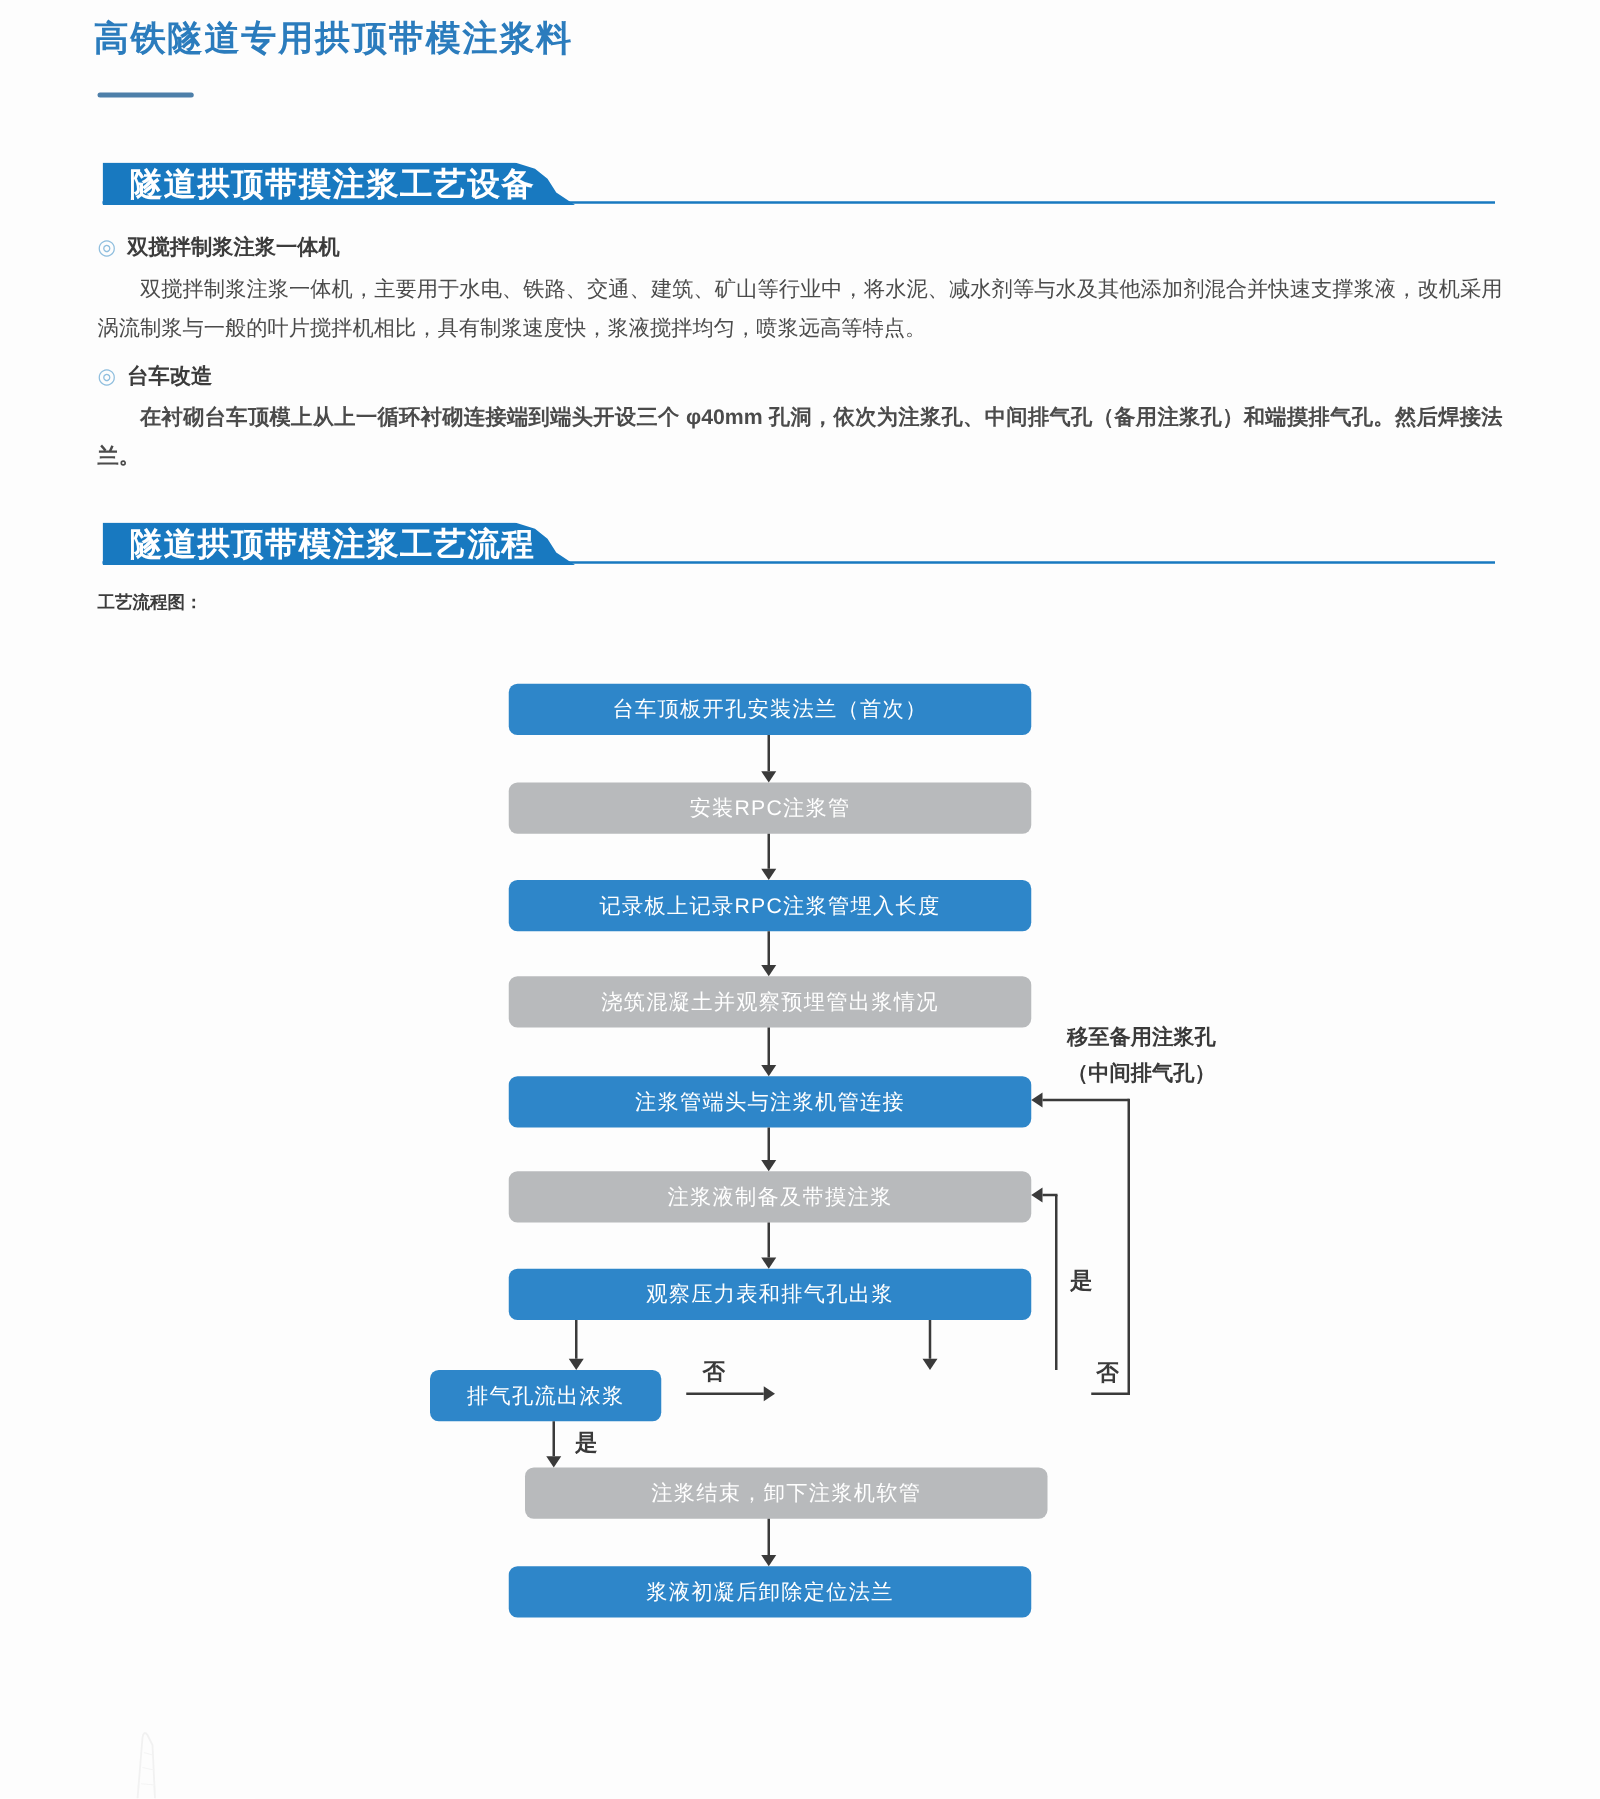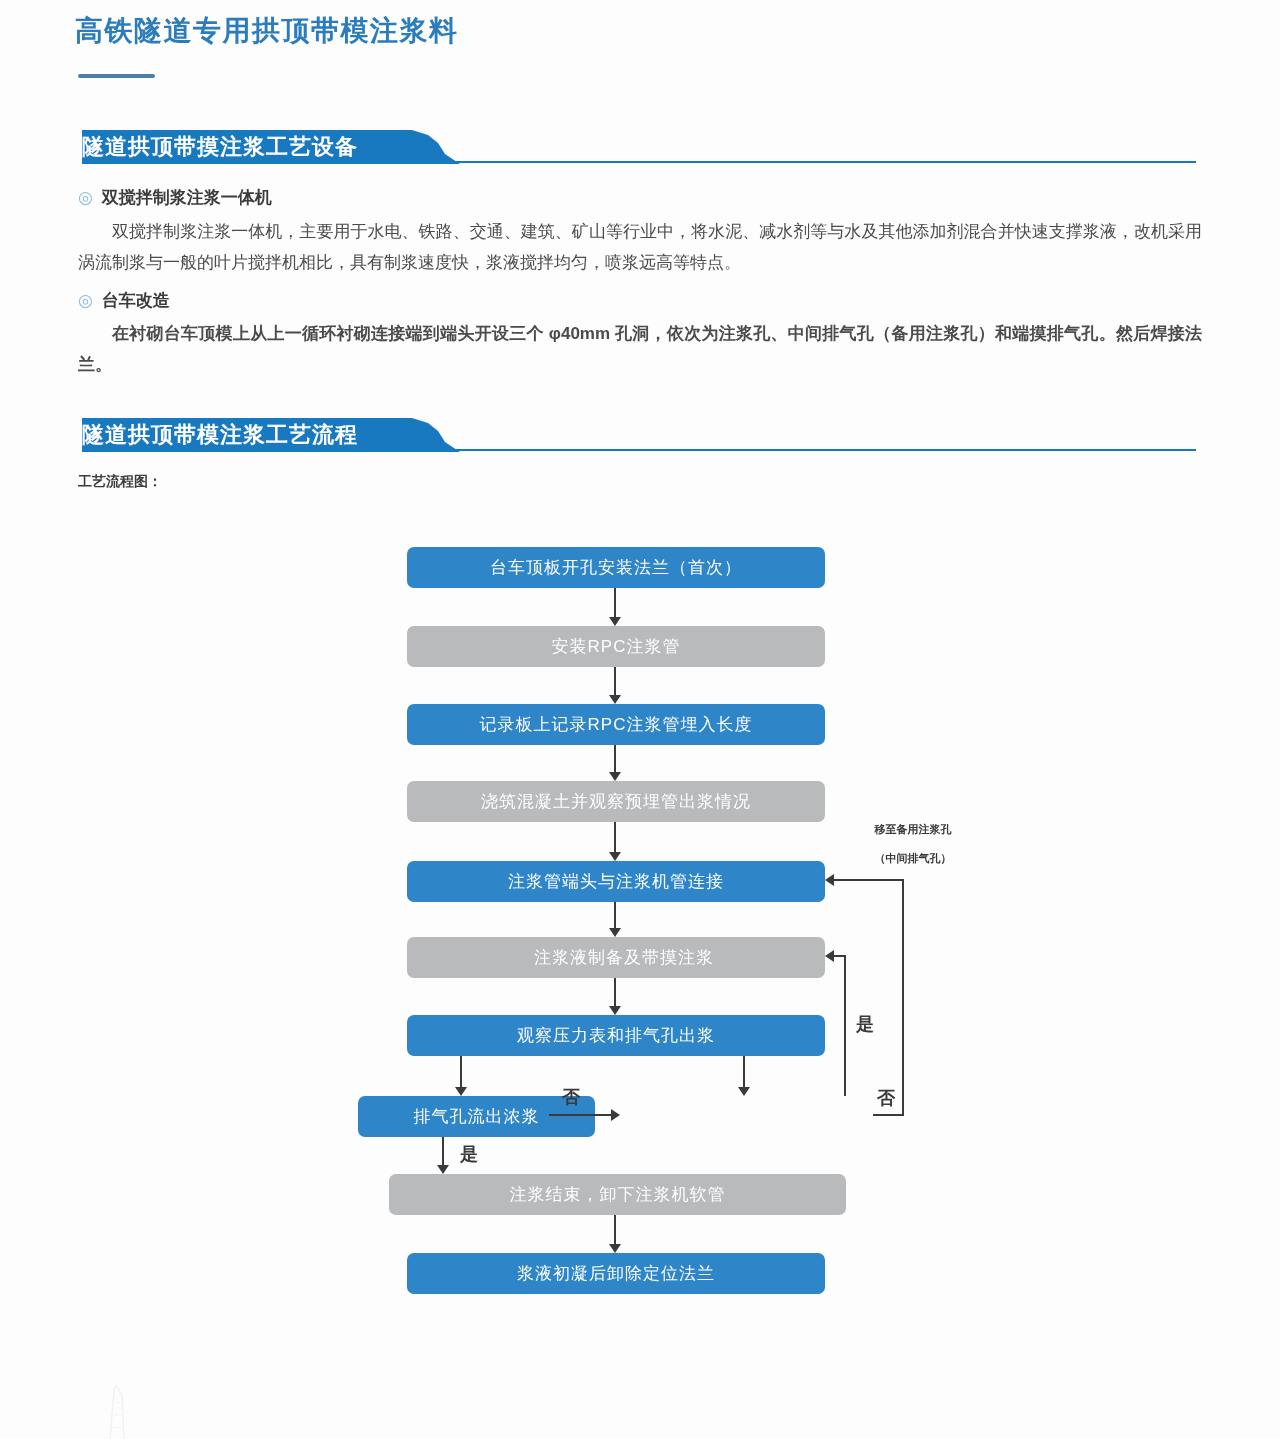--- a/index.html
+++ b/index.html
@@ -19,22 +19,22 @@
     position:absolute;left:78px;top:74px;width:77px;height:4px;
     background:#4d7fa9;border-radius:2px;
   }
   
   .ribbon-line{
     position:absolute;left:82px;height:2px;background:#1879c0;width:1114px;
   }
   .ribbon{
     position:absolute;left:82px;width:378px;height:34px;
     background:#1879c0;color:#ffffff;
-    font-size:22px;font-weight:bold;letter-spacing:1px;
-    line-height:34px;box-sizing:border-box;
+    font-size:26px;font-weight:bold;letter-spacing:1px;
+    line-height:34px;padding-left:22px;box-sizing:border-box;
     clip-path:polygon(0 0, calc(100% - 48px) 0, calc(100% - 32px) 5px, calc(100% - 22px) 13px, calc(100% - 15px) 24px, 100% 100%, 0 100%);
   }
   
   .bullet-row{
     position:absolute;left:78px;width:1100px;height:22px;
     font-size:17px;font-weight:bold;color:#3c3c3c;
   }
   .bullet-row .ring{
     color:#8fbede;font-size:17px;margin-right:9px;font-weight:normal;
   }
@@ -59,21 +59,21 @@
   .vline{position:absolute;width:2px;background:#3a3a3a;}
   .hline{position:absolute;height:2px;background:#3a3a3a;}
   .ah-down{position:absolute;width:0;height:0;border-left:6px solid transparent;border-right:6px solid transparent;border-top:9px solid #3a3a3a;}
   .ah-right{position:absolute;width:0;height:0;border-top:6px solid transparent;border-bottom:6px solid transparent;border-left:9px solid #3a3a3a;}
   .ah-left{position:absolute;width:0;height:0;border-top:6px solid transparent;border-bottom:6px solid transparent;border-right:9px solid #3a3a3a;}
   .dec-label{
     position:absolute;font-size:18px;font-weight:600;color:#3a3a3a;
   }
   .annotation{
     position:absolute;left:838px;top:815px;width:150px;
-    font-size:11px;font-weight:600;color:#3a3a3a;
+    font-size:17px;font-weight:600;color:#3a3a3a;
     text-align:center;line-height:29px;
   }
   
   .watermark{
     position:absolute;left:92px;top:1382px;opacity:0.55;
   }
 </style>
 </head>
 <body>
 
@@ -99,22 +99,22 @@
   <div class="ribbon" style="top:418px;">隧道拱顶带模注浆工艺流程</div>
   <div class="flow-caption">工艺流程图：</div>
 
   <div class="fbox blue" style="left:407px;top:547px;width:418px;">台车顶板开孔安装法兰（首次）</div>
   <div class="fbox gray" style="left:407px;top:626px;width:418px;">安装RPC注浆管</div>
   <div class="fbox blue" style="left:407px;top:704px;width:418px;">记录板上记录RPC注浆管埋入长度</div>
   <div class="fbox gray" style="left:407px;top:781px;width:418px;">浇筑混凝土并观察预埋管出浆情况</div>
   <div class="fbox blue" style="left:407px;top:861px;width:418px;">注浆管端头与注浆机管连接</div>
   <div class="fbox gray" style="left:407px;top:937px;width:418px;padding-left:16px;">注浆液制备及带摸注浆</div>
   <div class="fbox blue" style="left:407px;top:1015px;width:418px;">观察压力表和排气孔出浆</div>
-  <div class="fbox blue" style="left:344px;top:1096px;width:237px;margin-left:14px;">排气孔流出浓浆</div>
-  <div class="fbox gray" style="left:389px;top:1174px;width:457px;">注浆结束，卸下注浆机软管</div>
+  <div class="fbox blue" style="left:344px;top:1096px;width:185px;">排气孔流出浓浆</div>
+  <div class="fbox gray" style="left:420px;top:1174px;width:418px;">注浆结束，卸下注浆机软管</div>
   <div class="fbox blue" style="left:407px;top:1253px;width:418px;">浆液初凝后卸除定位法兰</div>
 
   <div class="vline" style="left:614px;top:588px;height:29px;"></div>
   <div class="ah-down" style="left:609px;top:617px;"></div>
 
   <div class="vline" style="left:614px;top:667px;height:28px;"></div>
   <div class="ah-down" style="left:609px;top:695px;"></div>
 
   <div class="vline" style="left:614px;top:745px;height:27px;"></div>
   <div class="ah-down" style="left:609px;top:772px;"></div>

